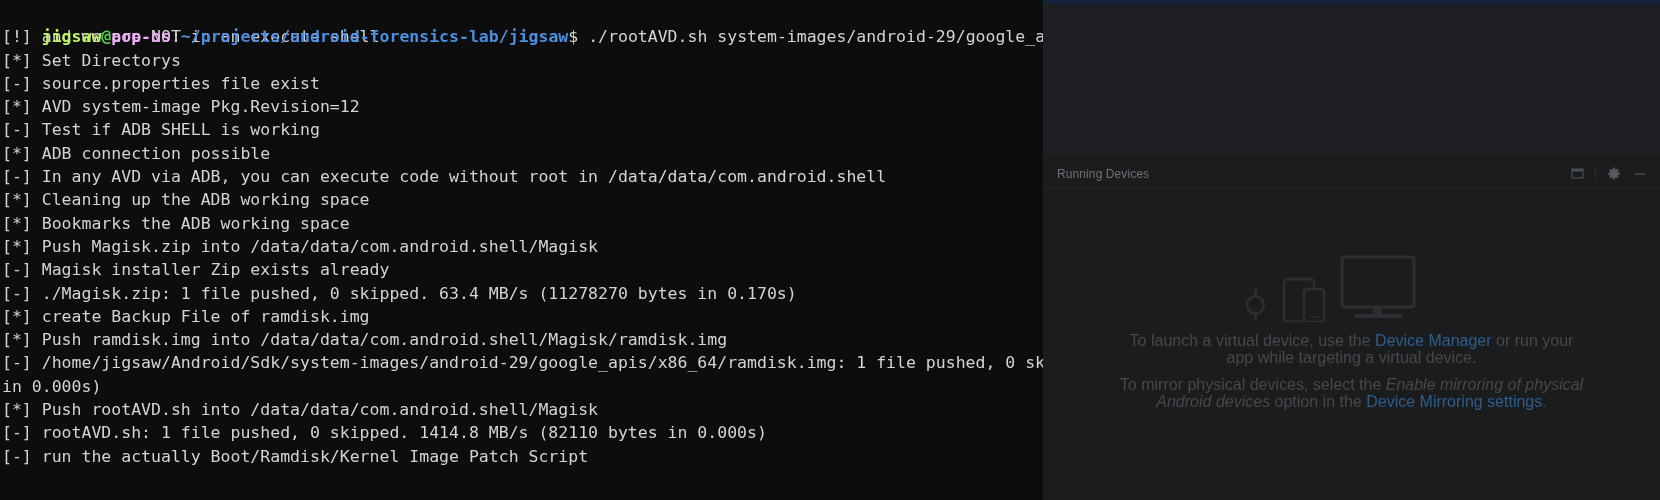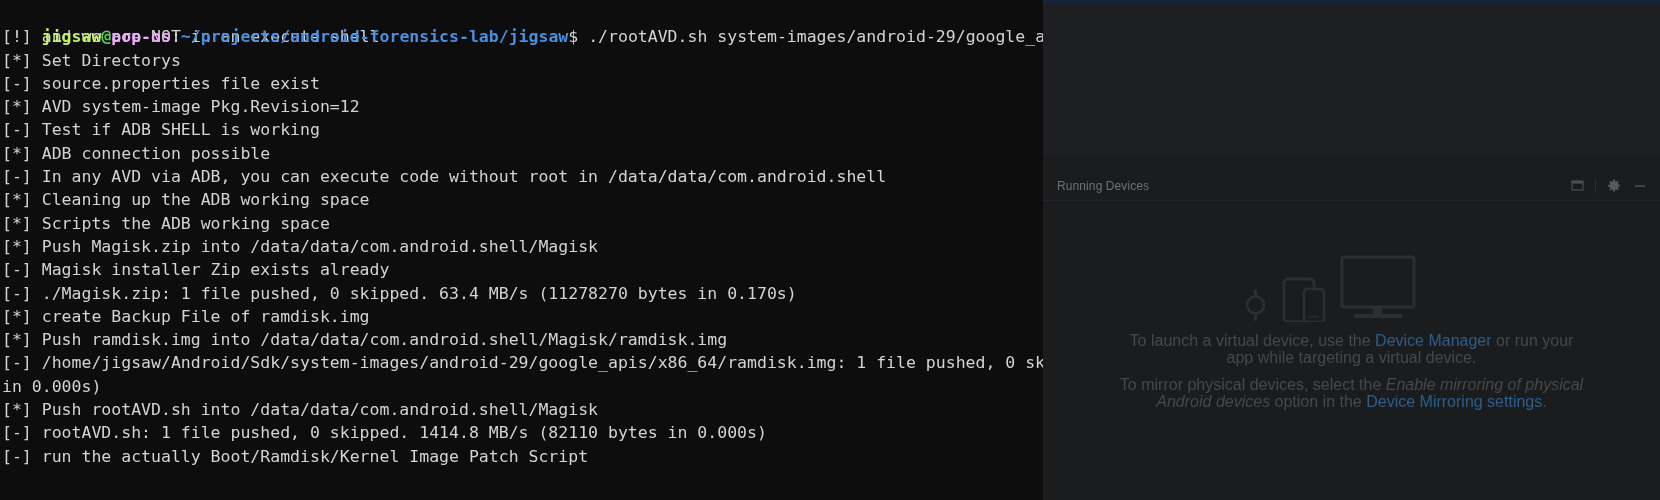--- a/index.html
+++ b/index.html
@@ -76,21 +76,21 @@
   #code-vline {
     position:absolute; left:443px; top:0; width:1px; height:160px; background:#26282c;
   }
 
   
   #devices-panel {
     position:absolute; left:1043px; top:155px; width:617px; height:345px;
     background:#1b1c1e;
   }
   #devices-header {
-    position:absolute; left:0; top:16px; width:617px; height:30px;
+    position:absolute; left:0; top:4px; width:617px; height:30px;
     display:flex; align-items:center; padding:0 12px 0 14px;
     border-bottom:1px solid #232427;
   }
   #devices-title { font-size:12px; color:#6e7176; letter-spacing:.1px; }
   #devices-actions { margin-left:auto; display:flex; align-items:center; gap:10px; }
   .hdr-ico { width:16px; height:16px; display:flex; align-items:center; justify-content:center; }
   .sep-v { width:1px; height:14px; background:#2b2d30; }
 
   #devices-empty {
     position:absolute; left:0; top:30px; width:617px; height:315px;
@@ -245,21 +245,21 @@
   </div>
   <div id="term-lines">
       <div class="trow">[!] and we are NOT in an execute shell</div>
       <div class="trow">[*] Set Directorys</div>
       <div class="trow">[-] source.properties file exist</div>
       <div class="trow">[*] AVD system-image Pkg.Revision=12</div>
       <div class="trow">[-] Test if ADB SHELL is working</div>
       <div class="trow">[*] ADB connection possible</div>
       <div class="trow">[-] In any AVD via ADB, you can execute code without root in /data/data/com.android.shell</div>
       <div class="trow">[*] Cleaning up the ADB working space</div>
-      <div class="trow">[*] Scripts the ADB working space</div>
+      <div class="trow">[*] Bookmarks the ADB working space</div>
       <div class="trow">[*] Push Magisk.zip into /data/data/com.android.shell/Magisk</div>
       <div class="trow">[-] Magisk installer Zip exists already</div>
       <div class="trow">[-] ./Magisk.zip: 1 file pushed, 0 skipped. 63.4 MB/s (11278270 bytes in 0.170s)</div>
       <div class="trow">[*] create Backup File of ramdisk.img</div>
       <div class="trow">[*] Push ramdisk.img into /data/data/com.android.shell/Magisk/ramdisk.img</div>
       <div class="trow overflow">[-] /home/jigsaw/Android/Sdk/system-images/android-29/google_apis/x86_64/ramdisk.img: 1 file pushed, 0 skipped. 5282.8 MB/s (898444 bytes</div>
       <div class="trow">in 0.000s)</div>
       <div class="trow">[*] Push rootAVD.sh into /data/data/com.android.shell/Magisk</div>
       <div class="trow">[-] rootAVD.sh: 1 file pushed, 0 skipped. 1414.8 MB/s (82110 bytes in 0.000s)</div>
       <div class="trow">[-] run the actually Boot/Ramdisk/Kernel Image Patch Script</div>

